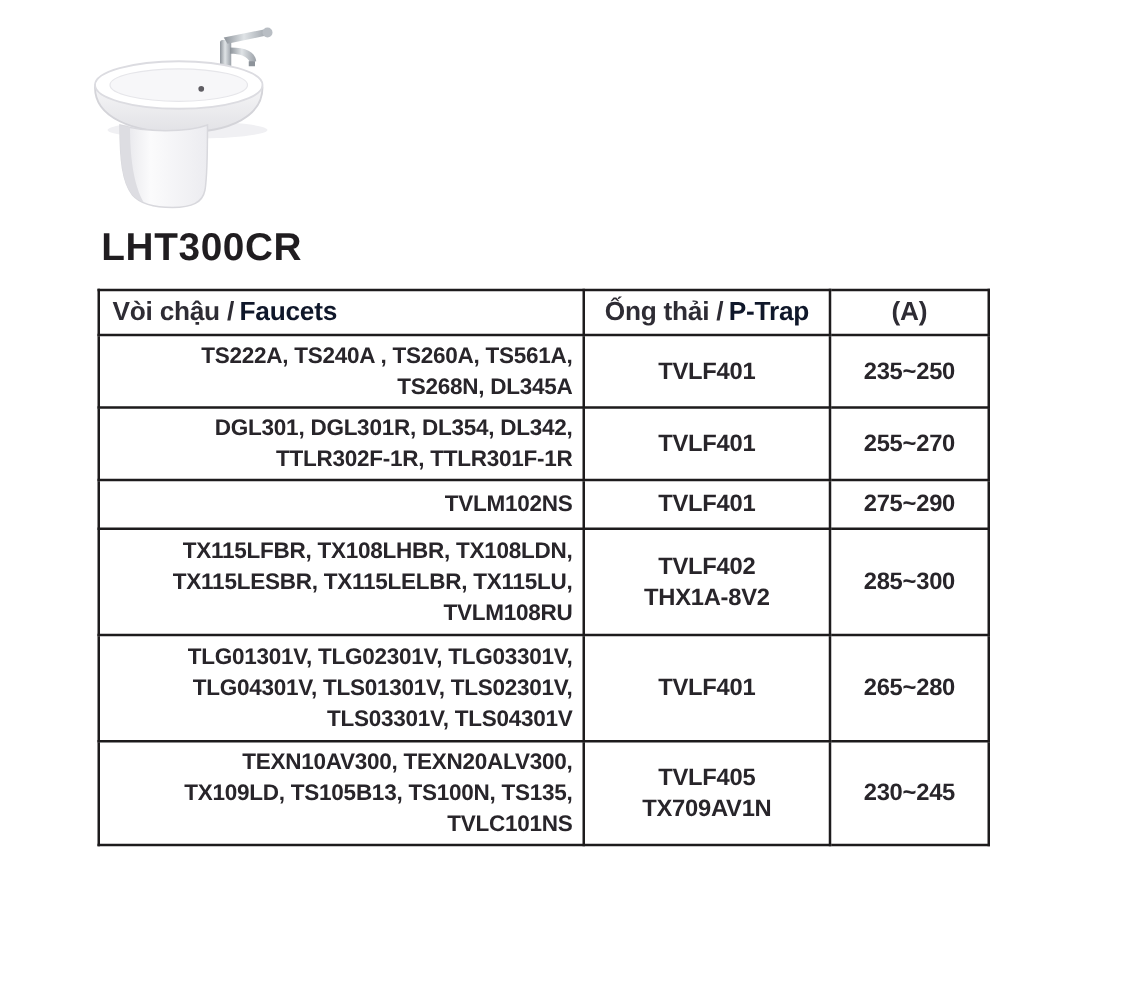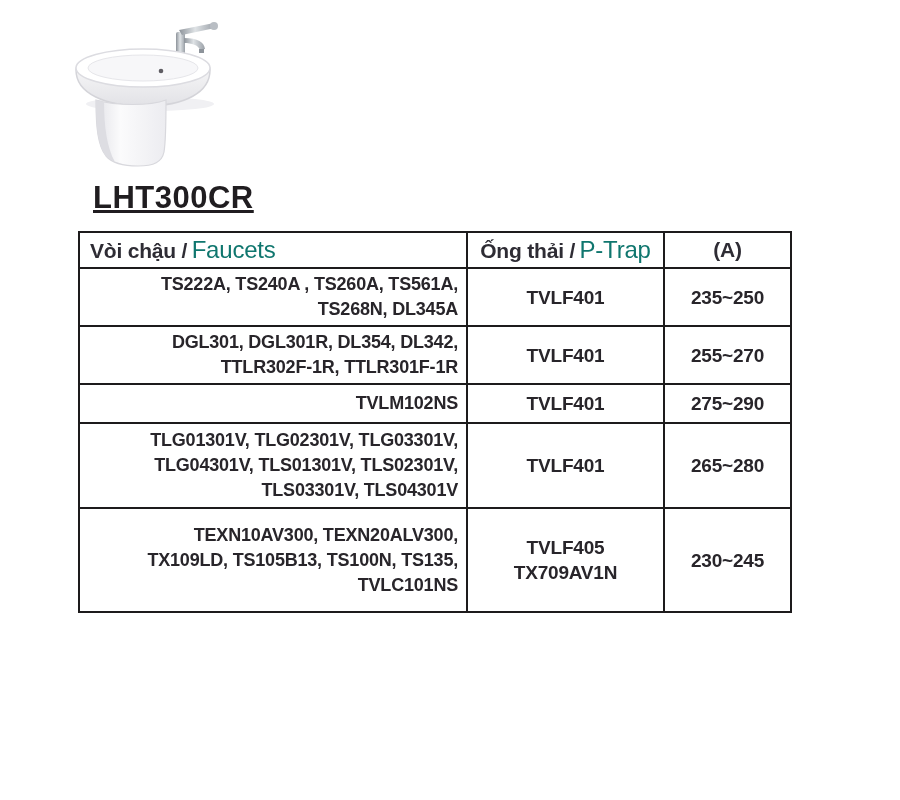--- a/index.html
+++ b/index.html
@@ -9,48 +9,48 @@
     position:relative; width:900px; height:800px; background:#ffffff; overflow:hidden;
   }
 
   
   .product-photo {
     position:absolute; left:58px; top:8px; width:244px; height:168px;
   }
 
   
   .title {
-    position:absolute; left:93px; top:180px;
-    font-size:31px; font-weight:700; letter-spacing:0.5px; color:#201d20;text-decoration:underline;
+    position:absolute; left:81px; top:180px;
+    font-size:31px; font-weight:700; letter-spacing:0.5px; color:#201d20;
   }
 
   
   table.compat {
     position:absolute; left:78px; top:231px; width:712px;
     border-collapse:collapse; table-layout:fixed;
   }
   table.compat col.c1 { width:388px; }
   table.compat col.c2 { width:197px; }
   table.compat col.c3 { width:127px; }
   table.compat th, table.compat td {
     border:2px solid #1d1b1c; vertical-align:middle;
   }
   table.compat thead tr { height:36px; }
   table.compat tbody tr:nth-child(1) { height:56px; }
   table.compat tbody tr:nth-child(2) { height:58px;border-radius:15px; }
   table.compat tbody tr:nth-child(3) { height:39px; }
   table.compat tbody tr:nth-child(4) { height:85px; }
-  table.compat tbody tr:nth-child(5) { height:104px; }
+  table.compat tbody tr:nth-child(5) { height:85px; }
   table.compat tbody tr:nth-child(6) { height:82px; }
 
   th.h-faucets { text-align:left; padding-left:10px; font-weight:400; }
   th.h-ptrap   { text-align:center; font-weight:400; }
   th.h-a       { text-align:center; }
   .hd-b { font-size:21px; font-weight:700; color:#2e2c34; letter-spacing:-0.2px; }
-  .hd-g { font-size:24px; font-weight:400; color:#0f766e; letter-spacing:-0.2px; }
+  .hd-g { font-size:21px; font-weight:700; color:#0f172a; letter-spacing:-0.2px; }
 
   td.faucets {
     text-align:right; padding:3px 8px 3px 10px;
     font-size:18px; font-weight:700; line-height:25px; letter-spacing:-0.2px;
     color:#28252a; white-space:pre-line;
   }
   td.ptrap, td.a {
     text-align:center; font-size:19px; font-weight:700; line-height:25px;
     letter-spacing:-0.2px; color:#28252a; white-space:pre-line;margin-left:22px;
   }
@@ -143,20 +143,28 @@
 TTLR302F-1R, TTLR301F-1R</td>
         <td class="ptrap">TVLF401</td>
         <td class="a">255~270</td>
       </tr>
       <tr>
         <td class="faucets">TVLM102NS</td>
         <td class="ptrap">TVLF401</td>
         <td class="a">275~290</td>
       </tr>
       <tr>
+        <td class="faucets">TX115LFBR, TX108LHBR, TX108LDN,
+TX115LESBR, TX115LELBR, TX115LU,
+TVLM108RU</td>
+        <td class="ptrap">TVLF402
+THX1A-8V2</td>
+        <td class="a">285~300</td>
+      </tr>
+      <tr>
         <td class="faucets">TLG01301V, TLG02301V, TLG03301V,
 TLG04301V, TLS01301V, TLS02301V,
 TLS03301V, TLS04301V</td>
         <td class="ptrap">TVLF401</td>
         <td class="a">265~280</td>
       </tr>
       <tr>
         <td class="faucets">TEXN10AV300, TEXN20ALV300,
 TX109LD, TS105B13, TS100N, TS135,
 TVLC101NS</td>

